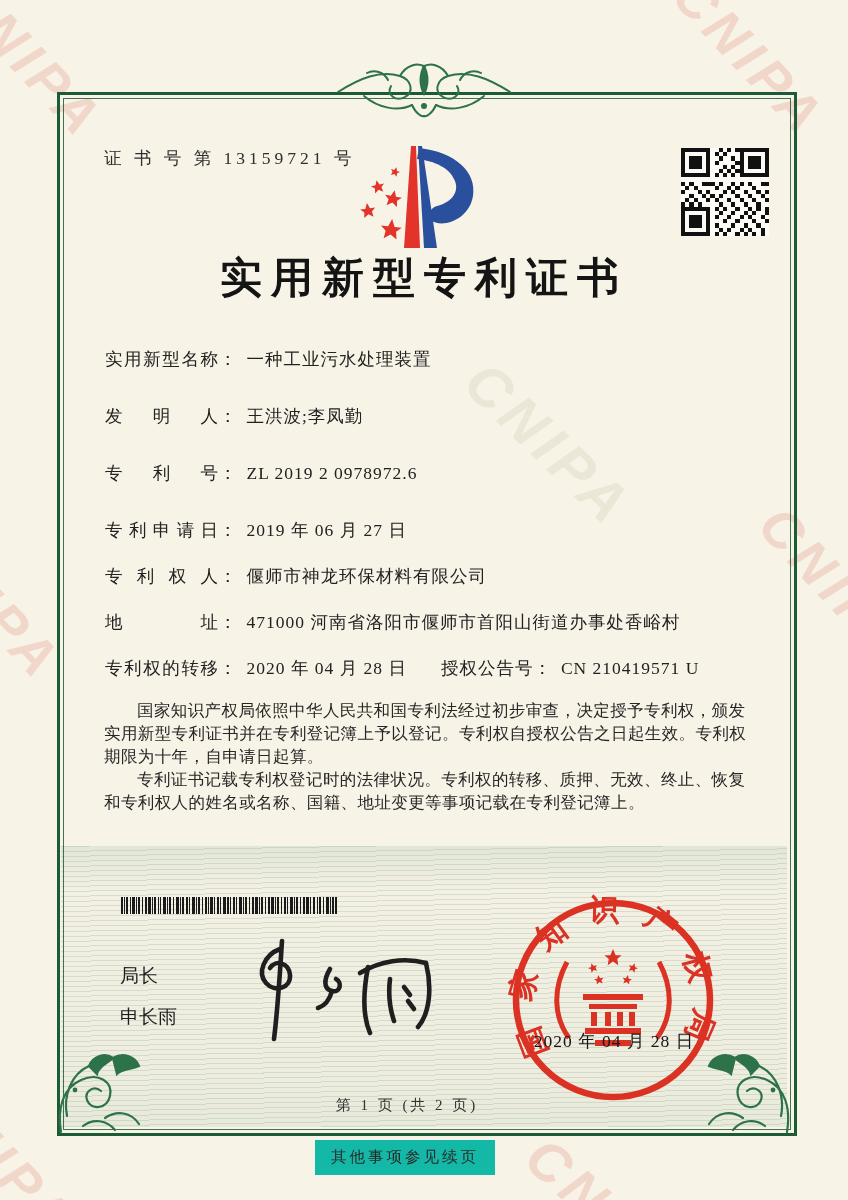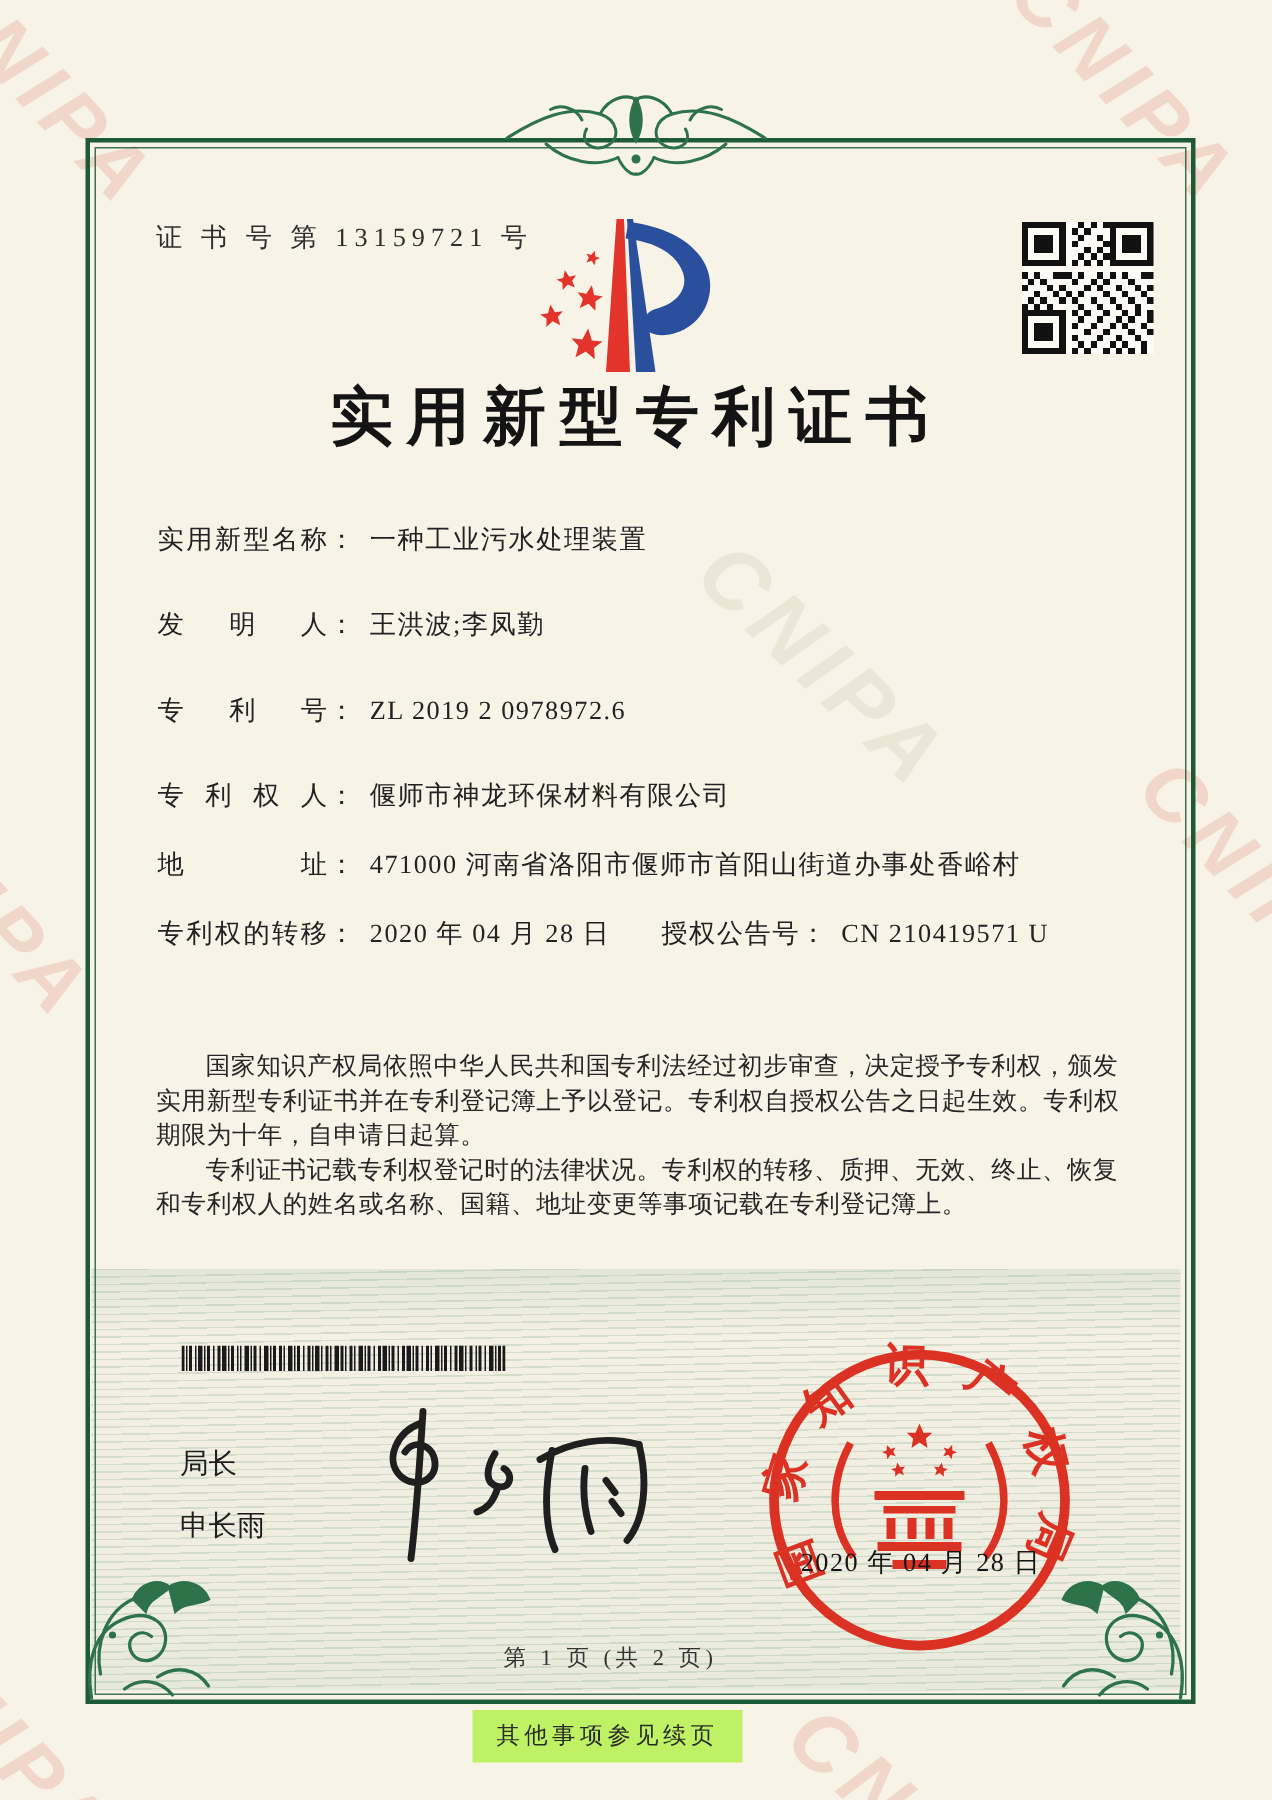--- a/index.html
+++ b/index.html
@@ -58,21 +58,21 @@
   .signer .name{margin-top:15px;}
   .sig{position:absolute;left:228px;top:935px;width:215px;height:110px;z-index:3;}
   
   .seal{position:absolute;left:505px;top:892px;width:216px;height:216px;z-index:4;opacity:.95;}
   .seal-date{position:absolute;left:512px;top:1029px;width:204px;z-index:5;text-align:center;
              font-size:17.5px;color:#151515;letter-spacing:1px;}
   
   .pageinfo{position:absolute;left:57px;top:1096px;width:700px;text-align:center;
             font-size:15px;letter-spacing:3px;color:#333;z-index:3;}
   .contnote{position:absolute;left:0;top:1140px;width:810px;text-align:center;z-index:3;}
-  .contnote span{display:inline-block;background:#bef264;padding:7px 16px;font-size:15.5px;
+  .contnote span{display:inline-block;background:#14b8a6;padding:7px 16px;font-size:15.5px;
                  letter-spacing:3px;color:#2a2a2a;font-family:Liberation Mono, monospace;}
 </style>
 </head>
 <body>
 
 <div class="page">
 
   <div class="wm pink" style="left:-16px;top:-34px;font-size:54px;">CNIPA</div>
   <div class="wm pink" style="left:706px;top:-36px;font-size:54px;">CNIPA</div>
   <div class="wm tan" style="left:498px;top:348px;font-size:58px;transform:rotate(44deg);">CNIPA</div>
@@ -171,20 +171,23 @@
 
   <div class="fields">
     <div class="frow glg">
       <span class="flabel">实用新型名称</span><span class="fcolon">：</span><span class="fvalue">一种工业污水处理装置</span>
     </div>
     <div class="frow glg">
       <span class="flabel">发明人</span><span class="fcolon">：</span><span class="fvalue">王洪波;李凤勤</span>
     </div>
     <div class="frow glg">
       <span class="flabel">专利号</span><span class="fcolon">：</span><span class="fvalue">ZL 2019 2 0978972.6</span>
+    </div>
+    <div class="frow gsm">
+      <span class="flabel">专利申请日</span><span class="fcolon">：</span><span class="fvalue">2019 年 06 月 27 日</span>
     </div>
     <div class="frow gsm">
       <span class="flabel">专利权人</span><span class="fcolon">：</span><span class="fvalue">偃师市神龙环保材料有限公司</span>
     </div>
     <div class="frow gsm">
       <span class="flabel">地址</span><span class="fcolon">：</span><span class="fvalue">471000 河南省洛阳市偃师市首阳山街道办事处香峪村</span>
     </div>
     <div class="frow">
       <span class="flabel">专利权的转移</span><span class="fcolon">：</span><span class="fvalue">2020 年 04 月 28 日</span><span class="grant-no"><span class="flabel2">授权公告号</span><span class="fcolon">：</span><span class="fvalue">CN 210419571 U</span></span>
     </div>

